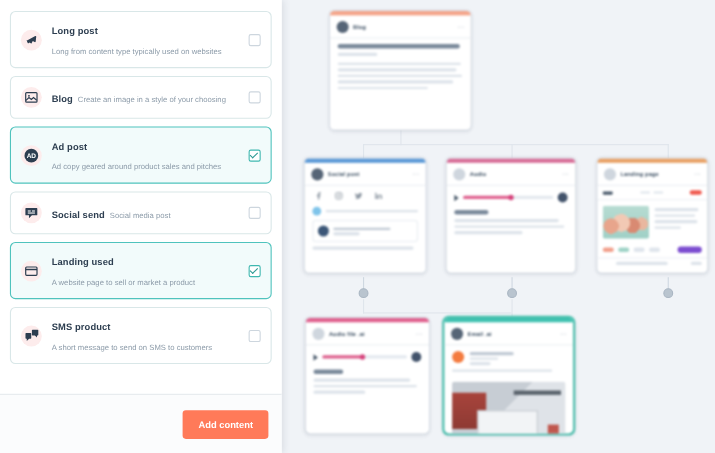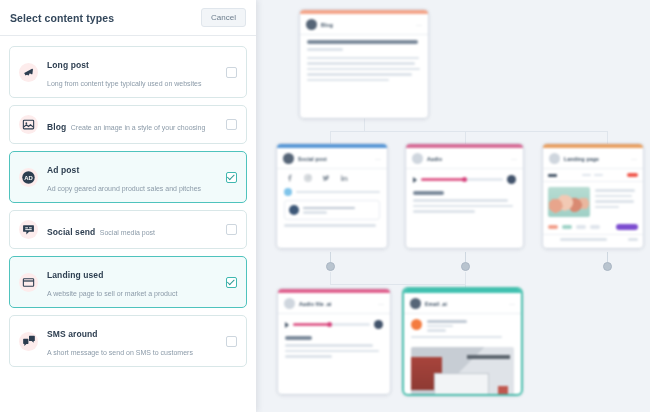--- a/index.html
+++ b/index.html
@@ -405,24 +405,20 @@
       <div class="em-shot">
         <div class="em-darkbar"></div>
         <div class="em-redblock"></div>
       </div>
     </div>
 
   </div>
 
   <div id="panel">
 
-    <div class="panel-header">
-      <div class="panel-title">Select content types</div>
-      <button class="btn-cancel">Cancel</button>
-    </div>
 
     <div class="panel-list">
 
       <div class="type-row">
         <span class="type-ico">
           <svg width="13" height="13" viewBox="0 0 24 24" fill="#2d3e50">
               <path d="M3.2 13.4 18.6 5.2c.8-.4 1.7.2 1.6 1.1l-.9 7.9c-.1.9-1.1 1.4-1.9 1l-3-1.7-2 3.5c-.3.6-1.1.7-1.6.3l-1.4-1.2-2.1 1.1a1 1 0 0 1-1.4-.5l-1.5-3.3z"></path>
             </svg>
         </span>
         <span class="type-txt">
@@ -492,23 +488,26 @@
       </div>
 
       <div class="type-row">
         <span class="type-ico">
           <svg width="14" height="14" viewBox="0 0 24 24" fill="#2d3e50">
               <path d="M13 3h8a1 1 0 0 1 1 1v7a1 1 0 0 1-1 1h-1v3l-3.4-3H13a1 1 0 0 1-1-1V4a1 1 0 0 1 1-1z"></path>
               <path d="M3 8h7a1 1 0 0 1 1 1v7a1 1 0 0 1-1 1H7.6L4 20.5V17H3a1 1 0 0 1-1-1V9a1 1 0 0 1 1-1z"></path>
             </svg>
         </span>
         <span class="type-txt">
-          <span class="type-name">SMS around</span>
+          <span class="type-name">SMS product</span>
           <span class="type-desc">A short message to send on SMS to customers</span>
         </span>
         <span class="cbox"></span>
       </div>
 
     </div>
 
+    <div class="panel-footer">
+      <button class="btn-add">Add content</button>
+    </div>
 
   </div>
 </div>
 
 </body></html>

